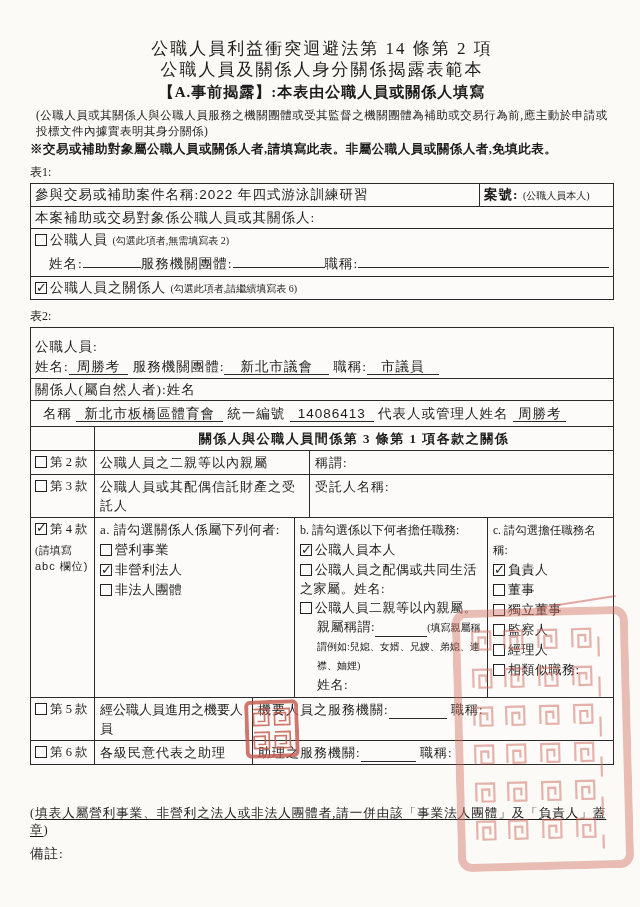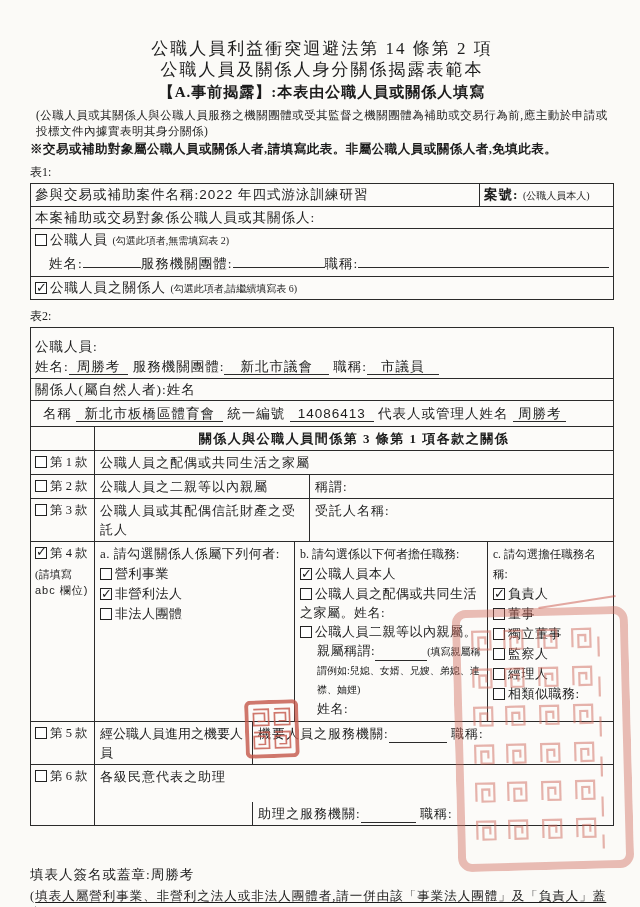--- a/index.html
+++ b/index.html
@@ -136,24 +136,20 @@
           <span class="val" style="padding:0 5px;">周勝考</span>
         </div>
       </div>
     </div>
 
     <div class="relrow" style="min-height:23px;">
       <div class="c-no"></div>
       <div class="c-desc bold center" style="flex:1; letter-spacing:1.5px;">關係人與公職人員間係第 3 條第 1 項各款之關係</div>
     </div>
 
-    <div class="relrow" style="min-height:24px;">
-      <div class="c-no"><span class="cb"></span><span>第 1 款</span></div>
-      <div class="c-desc" style="flex:1;">公職人員之配偶或共同生活之家屬</div>
-    </div>
 
     <div class="relrow" style="min-height:21px;">
       <div class="c-no"><span class="cb"></span><span>第 2 款</span></div>
       <div class="c-desc" style="width:214px; flex:none;">公職人員之二親等以內親屬</div>
       <div class="c-desc vline" style="flex:1;">稱謂:</div>
     </div>
 
     <div class="relrow" style="min-height:22px;">
       <div class="c-no"><span class="cb"></span><span>第 3 款</span></div>
       <div class="c-desc" style="width:214px; flex:none;">公職人員或其配偶信託財產之受託人</div>
@@ -201,31 +197,28 @@
       <div class="c-desc" style="width:157px; flex:none; letter-spacing:0;">經公職人員進用之機要人員</div>
       <div class="c-desc vline" style="flex:1;">
         <span>機要人員之服務機關:</span><span class="fill" style="width:58px;"></span>
         <span>職稱:</span>
       </div>
     </div>
 
     <div class="relrow" style="min-height:23px;">
       <div class="c-no"><span class="cb"></span><span>第 6 款</span></div>
       <div class="c-desc" style="width:157px; flex:none;">各級民意代表之助理</div>
-      <div class="c-desc vline" style="flex:1;margin-top:37px;">
+      <div class="c-desc vline" style="flex:1;">
         <span>助理之服務機關:</span><span class="fill" style="width:55px;"></span>
         <span>職稱:</span>
       </div>
     </div>
   </div>
 
   <div class="footer">
-    <div class="line">
-      <span>填表人簽名或蓋章:</span><span>周勝考</span>
-    </div>
     <div class="sign-note">
       <span>(</span><u>填表人屬營利事業、非營利之法人或非法人團體者,請一併由該「事業法人團體」及「負責人」蓋章</u><span>)</span>
     </div>
     <div class="line" style="margin-top:6px;">備註:</div>
 
   </div>
 
   <div class="seal seal-small">
     <svg width="54" height="58" viewBox="0 0 54 58">
       <rect x="2" y="2" width="50" height="54" rx="4" fill="none" stroke="#c4574a" stroke-width="4"></rect>

